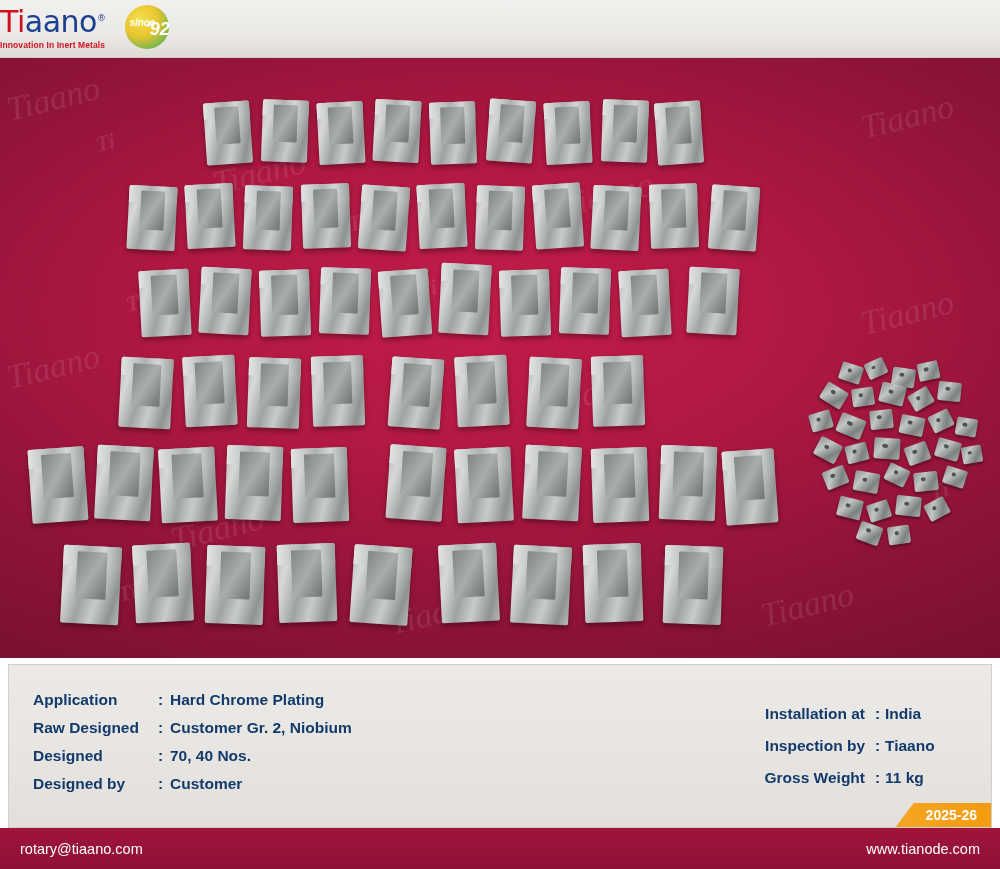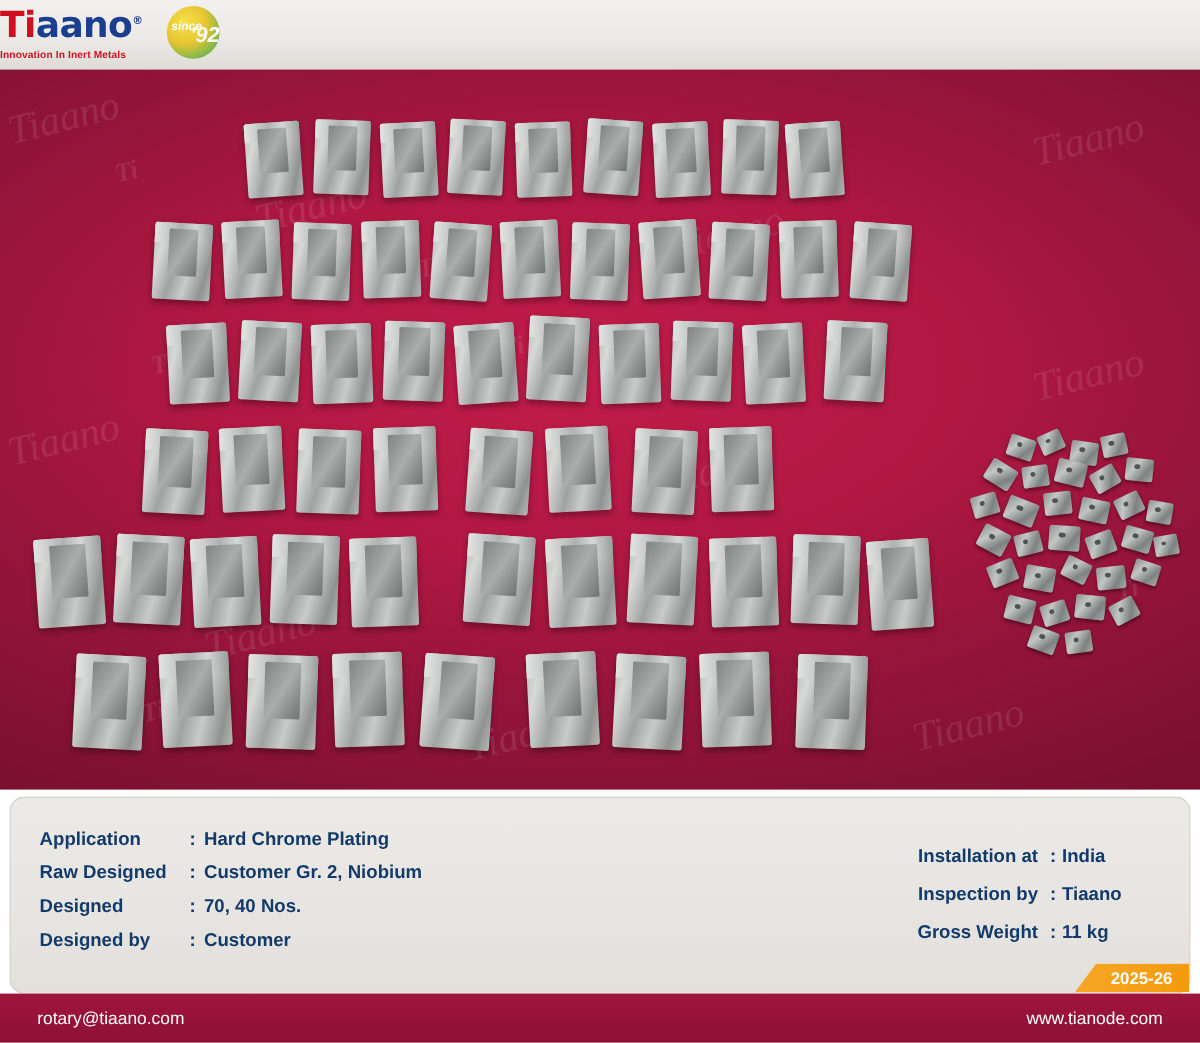--- a/index.html
+++ b/index.html
@@ -45,21 +45,21 @@
     display: flex;
     flex-direction: column;
     align-items: flex-start;
     justify-content: center;
     height: 58px;
     position: relative;
   }
   .logo-main {
     font-family: "DejaVu Sans", sans-serif;
     font-size: 30px;
-    font-weight: bold;
+    font-weight: normal;
     color: #1b3f8f;
     line-height: 1;
     letter-spacing: -0.5px;
     position: relative;
   }
   .logo-main .ti-red { color: #cf1020; }
   .logo-reg {
     font-size: 9px;
     vertical-align: super;
     color: #1b3f8f;
@@ -176,21 +176,21 @@
     border-radius: 50%;
   }
 
   
   .info {
     position: absolute;
     left: 8px; top: 664px;
     width: 984px; height: 164px;
     background: linear-gradient(to bottom, #eceae7 0%, #e3e0dc 100%);
     border: 1px solid #d2cec9;
-    border-radius: 12px;
+    border-radius: 0;
   }
   .info-left {
     position: absolute;
     left: 24px; top: 26px;
   }
   .info-right {
     position: absolute;
     right: 40px; top: 40px;
   }
   .row {
@@ -225,21 +225,21 @@
 
   
   .footer {
     position: absolute;
     left: 0; bottom: 0;
     width: 1000px; height: 41px;
     background: linear-gradient(to bottom, #a0143c 0%, #8e1135 100%);
     display: flex;
     align-items: center;
     justify-content: space-between;
-    padding: 0 31px;
+    padding: 0 20px;
   }
   .footer a, .footer span {
     color: #ffffff;
     font-size: 14.5px;
     text-decoration: none;
   }
 </style>
 </head>
 <body>
 

